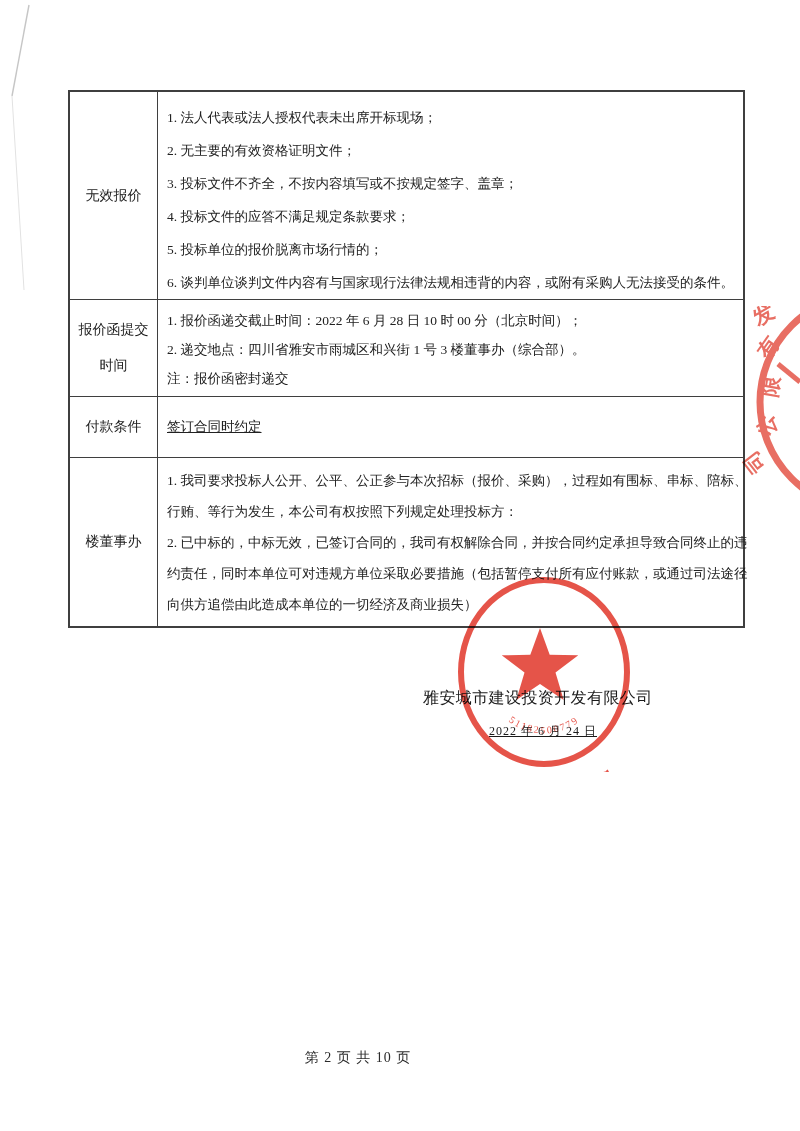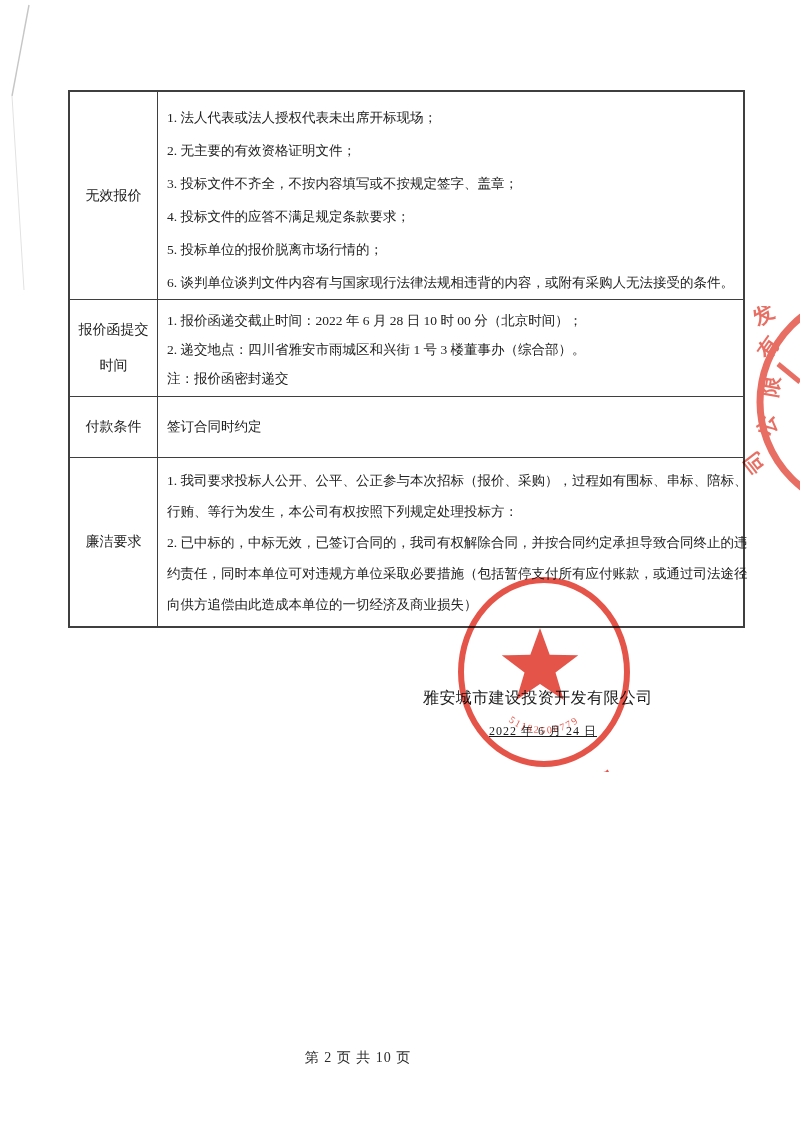--- a/index.html
+++ b/index.html
@@ -15,21 +15,21 @@
   .doc-table{border:2px solid #3f3f3f;}
   td.th{width:83px;text-align:center;font-size:14px;line-height:36px;padding:12px 2px;color:#1c1c1c;}
   td.cell{font-size:13.5px;vertical-align:top;padding:0;}
   .cell-inner{padding:6px 4px 0 9px;}
   .line{white-space:nowrap;color:#222;}
   tr.r1{height:206px;} tr.r2{height:94px;} tr.r3{height:33px;margin-left:12px;} tr.r4{height:169px;}
   tr.r1 .line{line-height:33px;} tr.r1 .cell-inner{padding-top:9px;}
   tr.r2 .line{line-height:29px;} tr.r2 .cell-inner{padding-top:6px;}
   tr.r3 td.cell{vertical-align:middle;}
   tr.r3 .cell-inner{padding-top:0;}
-  tr.r3 .line{line-height:16px;}
+  tr.r3 .line{line-height:16px;text-decoration:underline;}
   tr.r4 .line{line-height:31px;} tr.r4 .cell-inner{padding-top:7px;}
 
   
   .sig-company{position:absolute;left:423px;top:688px;font-size:16px;letter-spacing:0.4px;color:#1a1a1a;}
   .sig-date{position:absolute;left:489px;top:723px;font-size:12px;letter-spacing:1px;color:#1a1a1a;text-decoration:underline;}
 
   
   .stamp-main{position:absolute;left:444px;top:572px;width:200px;height:200px;
               mix-blend-mode:multiply;opacity:0.87;}
   .stamp-partial{position:absolute;left:738px;top:306px;width:62px;height:234px;
@@ -77,21 +77,21 @@
     </tr>
     <tr class="r3">
       <td class="th">付款条件</td>
       <td class="cell">
         <div class="cell-inner">
           <div class="line">签订合同时约定</div>
         </div>
       </td>
     </tr>
     <tr class="r4">
-      <td class="th">廉洁要求</td>
+      <td class="th">楼董事办</td>
       <td class="cell">
         <div class="cell-inner">
           <div class="line">1. 我司要求投标人公开、公平、公正参与本次招标（报价、采购），过程如有围标、串标、陪标、</div>
           <div class="line">行贿、等行为发生，本公司有权按照下列规定处理投标方：</div>
           <div class="line">2. 已中标的，中标无效，已签订合同的，我司有权解除合同，并按合同约定承担导致合同终止的违</div>
           <div class="line">约责任，同时本单位可对违规方单位采取必要措施（包括暂停支付所有应付账款，或通过司法途径</div>
           <div class="line">向供方追偿由此造成本单位的一切经济及商业损失）</div>
         </div>
       </td>
     </tr>

